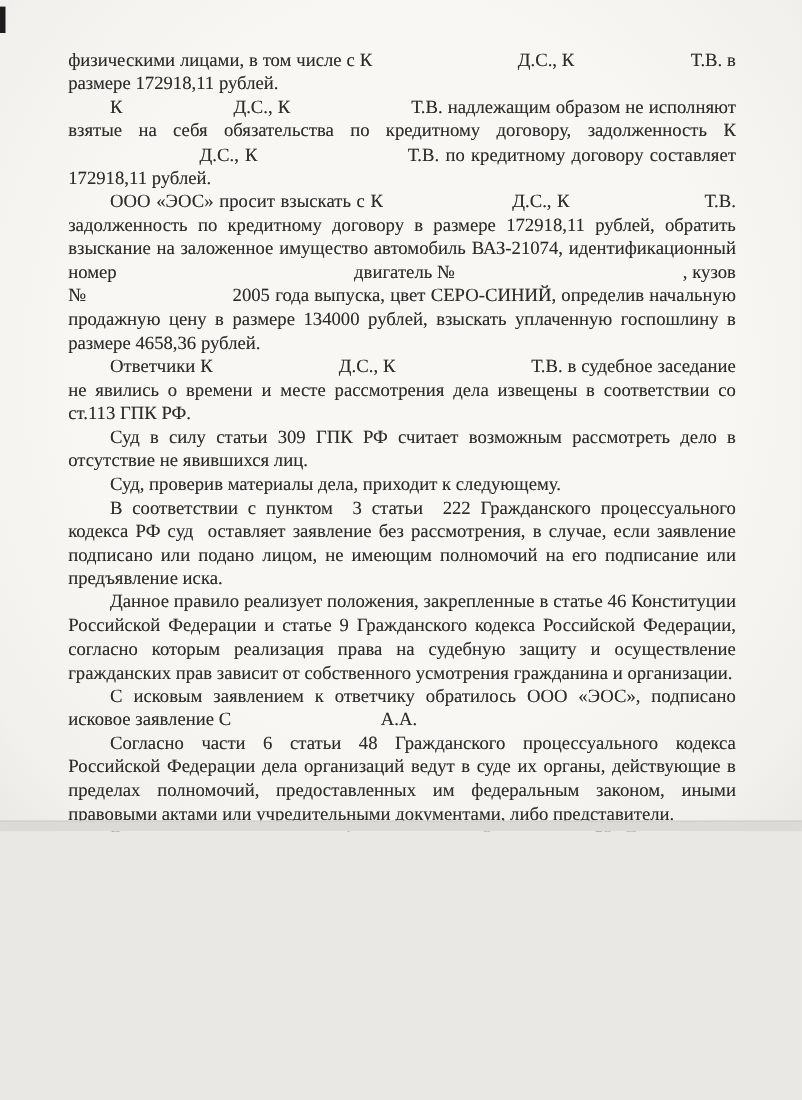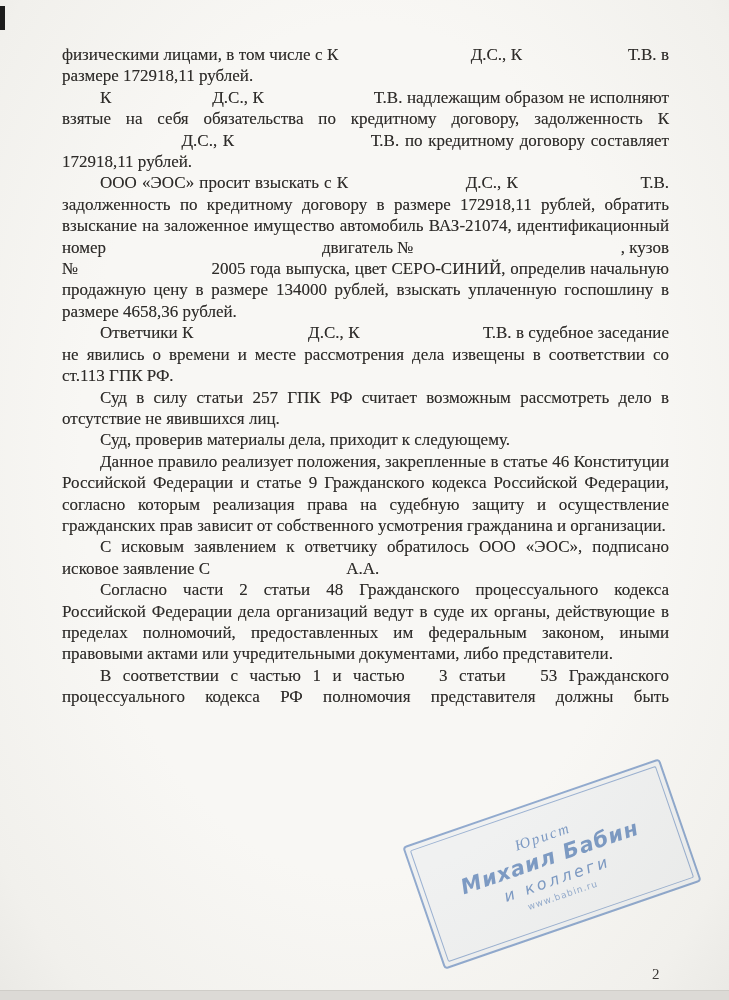--- a/index.html
+++ b/index.html
@@ -4,21 +4,21 @@
 <title>Scanned court decision — page 2</title>
 <style>
   html, body {
     margin: 0;
     padding: 0;
     background: #e9e8e5;
   }
   .scan-page {
     position: relative;
     width: 729px;
-    height: 1000px;
+    height: 756px;
     overflow: hidden;
     background: radial-gradient(ellipse at 50% 45%, #f8f7f4 55%, #f1f0ec 88%, #eae9e5 100%);
     font-family: "Liberation Serif", "DejaVu Serif", serif;
     color: #2e2c2a;
   }
   
   .edge-mark-topleft {
     position: absolute;
     left: 0; top: 6px;
     width: 5px; height: 24px;
@@ -118,25 +118,26 @@
 
 <div class="scan-page">
 
   <div class="edge-mark-topleft"></div>
 
   <div class="text-block">
     <p class="no-indent">физическими лицами, в том числе с К &nbsp;&nbsp;&nbsp;&nbsp;&nbsp;&nbsp;&nbsp;&nbsp;&nbsp;&nbsp;&nbsp;&nbsp;&nbsp;&nbsp;&nbsp;&nbsp;&nbsp;&nbsp;&nbsp;&nbsp;&nbsp;&nbsp;&nbsp;&nbsp;&nbsp;&nbsp;&nbsp;&nbsp; Д.С., К &nbsp;&nbsp;&nbsp;&nbsp;&nbsp;&nbsp;&nbsp;&nbsp;&nbsp;&nbsp;&nbsp;&nbsp;&nbsp;&nbsp;&nbsp;&nbsp;&nbsp;&nbsp;&nbsp;&nbsp;&nbsp;&nbsp; Т.В. в размере 172918,11 рублей.</p>
     <p>К &nbsp;&nbsp;&nbsp;&nbsp;&nbsp;&nbsp;&nbsp;&nbsp;&nbsp;&nbsp;&nbsp;&nbsp;&nbsp;&nbsp;&nbsp;&nbsp;&nbsp;&nbsp;&nbsp;&nbsp; Д.С., К &nbsp;&nbsp;&nbsp;&nbsp;&nbsp;&nbsp;&nbsp;&nbsp;&nbsp;&nbsp;&nbsp;&nbsp;&nbsp;&nbsp;&nbsp;&nbsp;&nbsp;&nbsp;&nbsp;&nbsp;&nbsp;&nbsp; Т.В. надлежащим образом не исполняют взятые на себя обязательства по кредитному договору, задолженность К &nbsp;&nbsp;&nbsp;&nbsp;&nbsp;&nbsp;&nbsp;&nbsp;&nbsp;&nbsp;&nbsp;&nbsp;&nbsp;&nbsp;&nbsp;&nbsp;&nbsp;&nbsp;&nbsp;&nbsp; Д.С., К &nbsp;&nbsp;&nbsp;&nbsp;&nbsp;&nbsp;&nbsp;&nbsp;&nbsp;&nbsp;&nbsp;&nbsp;&nbsp;&nbsp;&nbsp;&nbsp;&nbsp;&nbsp;&nbsp;&nbsp;&nbsp;&nbsp; Т.В. по кредитному договору составляет 172918,11 рублей.</p>
     <p>ООО «ЭОС» просит взыскать с К &nbsp;&nbsp;&nbsp;&nbsp;&nbsp;&nbsp;&nbsp;&nbsp;&nbsp;&nbsp;&nbsp;&nbsp;&nbsp;&nbsp;&nbsp;&nbsp;&nbsp;&nbsp;&nbsp;&nbsp;&nbsp; Д.С., К &nbsp;&nbsp;&nbsp;&nbsp;&nbsp;&nbsp;&nbsp;&nbsp;&nbsp;&nbsp;&nbsp;&nbsp;&nbsp;&nbsp;&nbsp;&nbsp;&nbsp;&nbsp;&nbsp;&nbsp;&nbsp;&nbsp; Т.В. задолженность по кредитному договору в размере 172918,11 рублей, обратить взыскание на заложенное имущество автомобиль ВАЗ-21074, идентификационный номер &nbsp;&nbsp;&nbsp;&nbsp;&nbsp;&nbsp;&nbsp;&nbsp;&nbsp;&nbsp;&nbsp;&nbsp;&nbsp;&nbsp;&nbsp;&nbsp;&nbsp;&nbsp;&nbsp;&nbsp;&nbsp;&nbsp;&nbsp;&nbsp;&nbsp;&nbsp;&nbsp;&nbsp;&nbsp;&nbsp;&nbsp;&nbsp;&nbsp;&nbsp;&nbsp;&nbsp;&nbsp;&nbsp;&nbsp;&nbsp;&nbsp;&nbsp;&nbsp;&nbsp;&nbsp;&nbsp;&nbsp;&nbsp; двигатель № &nbsp;&nbsp;&nbsp;&nbsp;&nbsp;&nbsp;&nbsp;&nbsp;&nbsp;&nbsp;&nbsp;&nbsp;&nbsp;&nbsp;&nbsp;&nbsp;&nbsp;&nbsp;&nbsp;&nbsp;&nbsp;&nbsp;&nbsp;&nbsp;&nbsp;&nbsp;&nbsp;&nbsp;&nbsp;&nbsp;&nbsp;&nbsp;&nbsp;&nbsp;&nbsp;&nbsp;&nbsp;&nbsp;&nbsp;&nbsp;&nbsp;&nbsp;&nbsp;&nbsp;&nbsp;&nbsp; , кузов № &nbsp;&nbsp;&nbsp;&nbsp;&nbsp;&nbsp;&nbsp;&nbsp;&nbsp;&nbsp;&nbsp;&nbsp;&nbsp;&nbsp;&nbsp;&nbsp;&nbsp;&nbsp;&nbsp;&nbsp;&nbsp;&nbsp;&nbsp;&nbsp;&nbsp;&nbsp; 2005 года выпуска, цвет СЕРО-СИНИЙ, определив начальную продажную цену в размере 134000 рублей, взыскать уплаченную госпошлину в размере 4658,36 рублей.</p>
     <p>Ответчики К &nbsp;&nbsp;&nbsp;&nbsp;&nbsp;&nbsp;&nbsp;&nbsp;&nbsp;&nbsp;&nbsp;&nbsp;&nbsp;&nbsp;&nbsp;&nbsp;&nbsp;&nbsp;&nbsp;&nbsp;&nbsp;&nbsp;&nbsp;&nbsp; Д.С., К &nbsp;&nbsp;&nbsp;&nbsp;&nbsp;&nbsp;&nbsp;&nbsp;&nbsp;&nbsp;&nbsp;&nbsp;&nbsp;&nbsp;&nbsp;&nbsp;&nbsp;&nbsp;&nbsp;&nbsp;&nbsp;&nbsp;&nbsp;&nbsp;&nbsp;&nbsp; Т.В. в судебное заседание не явились о времени и месте рассмотрения дела извещены в соответствии со ст.113 ГПК РФ.</p>
-    <p>Суд в силу статьи 257 ГПК РФ считает возможным рассмотреть дело в отсутствие не явившихся лиц.</p>
+    <p>Суд в силу статьи 309 ГПК РФ считает возможным рассмотреть дело в отсутствие не явившихся лиц.</p>
     <p>Суд, проверив материалы дела, приходит к следующему.</p>
+    <p>В соответствии с пунктом &nbsp;3 статьи &nbsp;222 Гражданского процессуального кодекса РФ суд &nbsp;оставляет заявление без рассмотрения, в случае, если заявление подписано или подано лицом, не имеющим полномочий на его подписание или предъявление иска.</p>
     <p>Данное правило реализует положения, закрепленные в статье 46 Конституции Российской Федерации и статье 9 Гражданского кодекса Российской Федерации, согласно которым реализация права на судебную защиту и осуществление гражданских прав зависит от собственного усмотрения гражданина и организации.</p>
     <p>С исковым заявлением к ответчику обратилось ООО «ЭОС», подписано исковое заявление С &nbsp;&nbsp;&nbsp;&nbsp;&nbsp;&nbsp;&nbsp;&nbsp;&nbsp;&nbsp;&nbsp;&nbsp;&nbsp;&nbsp;&nbsp;&nbsp;&nbsp;&nbsp;&nbsp;&nbsp;&nbsp;&nbsp;&nbsp;&nbsp;&nbsp;&nbsp;&nbsp;&nbsp;&nbsp;&nbsp; А.А.</p>
-    <p>Согласно части 2 статьи 48 Гражданского процессуального кодекса Российской Федерации дела организаций ведут в суде их органы, действующие в пределах полномочий, предоставленных им федеральным законом, иными правовыми актами или учредительными документами, либо представители.</p>
+    <p>Согласно части 6 статьи 48 Гражданского процессуального кодекса Российской Федерации дела организаций ведут в суде их органы, действующие в пределах полномочий, предоставленных им федеральным законом, иными правовыми актами или учредительными документами, либо представители.</p>
     <p class="cont">В соответствии с частью 1 и частью &nbsp;&nbsp;3 статьи &nbsp;&nbsp;53 Гражданского процессуального кодекса РФ полномочия представителя должны быть</p>
   </div>
 
   <div class="stamp">
     <div class="stamp-inner">
       <div class="stamp-line-small">Юрист</div>
       <div class="stamp-line-name">Михаил Бабин</div>
       <div class="stamp-line-colleagues">и коллеги</div>
       <div class="stamp-line-url">www.babin.ru</div>
     </div>

